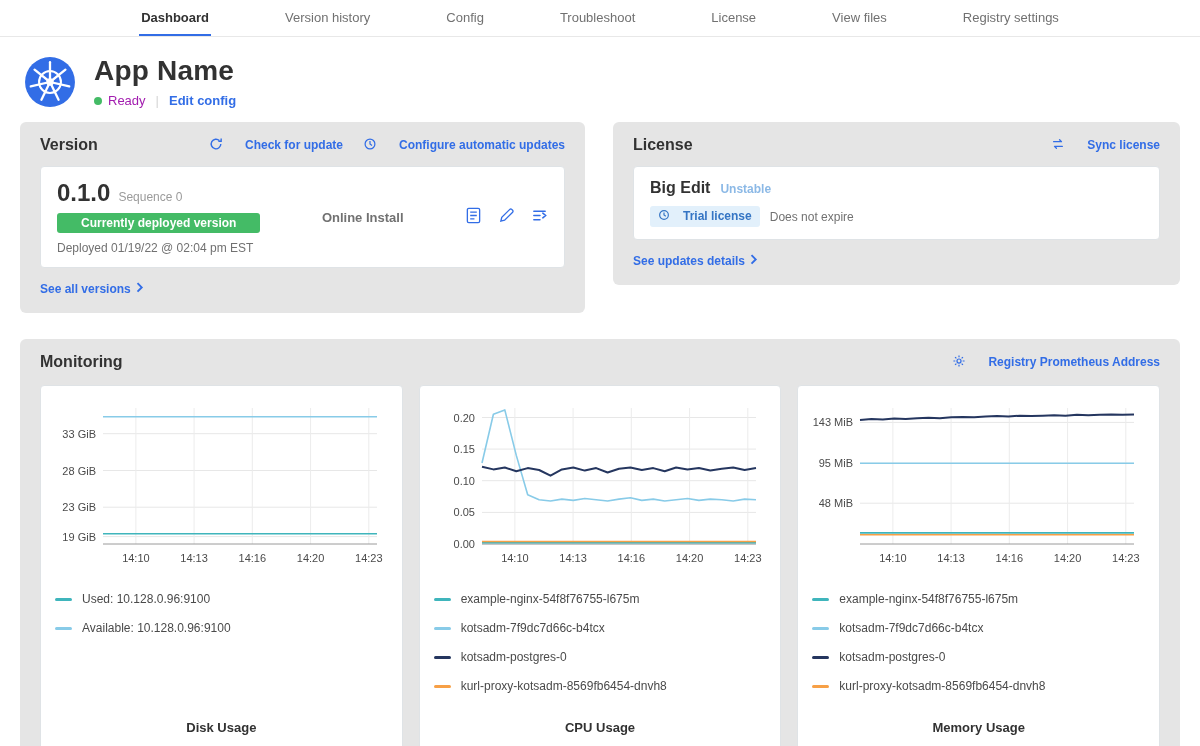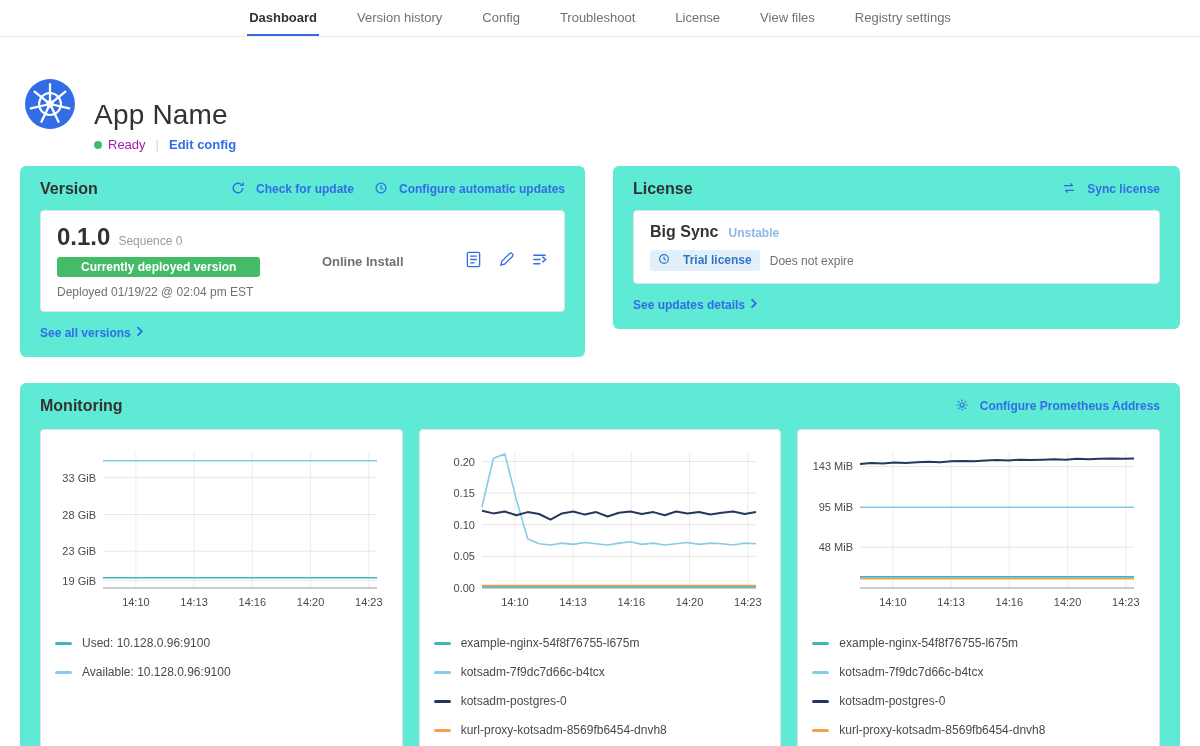--- a/index.html
+++ b/index.html
@@ -2,46 +2,46 @@
 <html><head>
 <meta charset="utf-8">
 <style>
   * { margin:0; padding:0; box-sizing:border-box; }
   html,body { width:1200px; height:746px; overflow:hidden; background:#fff;
     font-family:"Liberation Sans", sans-serif; color:#323232; }
   a { text-decoration:none; cursor:pointer; }
 
   
   .topnav { height:37px; display:flex; justify-content:center; align-items:stretch;
-    gap:36px; border-bottom:1px solid #e8e8e8; background:#fff; }
+    gap:72px; border-bottom:1px solid #e8e8e8; background:#fff; }
   .tab { font-size:13px; color:#717171; display:flex; align-items:center;
     padding:0 2px; border-bottom:2px solid transparent; cursor:pointer; }
   .tab.active { color:#323232; font-weight:700; border-bottom-color:#326de6; }
 
   
   .app-header { display:flex; align-items:center; padding:18px 24px 14px; }
   .logo { width:52px; height:52px; flex:0 0 52px; }
   .app-meta { margin-left:18px; }
-  .app-meta h1 { font-size:28px; font-weight:400; letter-spacing:.2px;margin-top:44px; }
+  .app-meta h1 { font-size:28px; font-weight:700; letter-spacing:.2px; }
   .status-row { display:flex; align-items:center; margin-top:6px; font-size:13px; }
   .dot { width:8px; height:8px; border-radius:50%; background:#44bb66; margin-right:6px; }
   .status-text { color:#a21caf; }
   .sep { color:#d5d5d5; margin:0 10px; }
   .link { color:#326de6; font-weight:600; }
 
   
   .cards-row { display:flex; align-items:flex-start; gap:28px; padding:0 20px; }
-  .gray-card { background:#5eead4; border-radius:6px; padding:14px 20px 16px; }
+  .gray-card { background:#e5e5e5; border-radius:6px; padding:14px 20px 16px; }
   .version-card { flex:0 0 565px; }
   .license-card { flex:1; }
   .card-head { display:flex; justify-content:space-between; align-items:center; }
   .card-head h2 { font-size:16px; font-weight:700; }
   .head-links { display:flex; gap:20px; align-items:center; }
   .head-link { font-size:12px; font-weight:700; color:#326de6; display:flex;
-    align-items:center; gap:11px; }
+    align-items:center; gap:22px; }
   .white-box { background:#fff; border:1px solid #dfe3e6; border-radius:4px;
     padding:12px 16px; margin-top:12px; }
   .version-box { display:flex; justify-content:space-between; align-items:stretch; }
   .v-line1 { display:flex; align-items:baseline; }
   .v-num { font-size:24px; font-weight:700; }
   .v-seq { font-size:12px; color:#9b9b9b; margin-left:8px; }
   .badge-green { display:inline-block; background:#44bb66; color:#fff; font-size:12px;
     font-weight:600; padding:3px 24px; border-radius:3px; margin:6px 0; }
   .v-deployed { font-size:12px; color:#717171; margin-top:2px; }
   .v-mid { align-self:center; font-size:13px; font-weight:600; color:#717171; }
@@ -200,21 +200,21 @@
                 <g fill="none" stroke="#326de6" stroke-width="1.5" stroke-linecap="round">
                   <path d="M3 5.3h9M9.8 3.1l2.2 2.2M13 10.7H4M6.2 12.9L4 10.7"></path>
                 </g>
               </svg>
           </span>
           <span>Sync license</span>
         </a>
       </div>
       <div class="white-box">
         <div class="lic-line1">
-          <span class="lic-name">Big Sync</span>
+          <span class="lic-name">Big Edit</span>
           <span class="lic-channel">Unstable</span>
         </div>
         <div class="lic-line2">
           <span class="badge-trial">
             <span>
               <svg width="12" height="12" viewBox="0 0 16 16">
                   <g fill="none" stroke="#3575c4" stroke-width="1.6">
                     <circle cx="8" cy="8" r="5.8"></circle>
                     <path d="M8 4.6V8l2.4 1.8"></path>
                   </g>
@@ -241,21 +241,21 @@
       <h2>Monitoring</h2>
       <a class="head-link">
         <span>
           <svg width="14" height="14" viewBox="0 0 16 16">
               <g fill="none" stroke="#326de6" stroke-width="1.4">
                 <circle cx="8" cy="8" r="2.3"></circle>
                 <path d="M8 1.6v2.2M8 12.2v2.2M1.6 8h2.2M12.2 8h2.2M3.5 3.5l1.5 1.5M11 11l1.5 1.5M12.5 3.5L11 5M5 11l-1.5 1.5"></path>
               </g>
             </svg>
         </span>
-        <span>Configure Prometheus Address</span>
+        <span>Registry Prometheus Address</span>
       </a>
     </div>
     <div class="charts-row">
       <div class="chart-card">
         <div class="chart-plot"><svg width="330" height="172" viewBox="0 0 330 172">
               <line x1="48" y1="33.7" x2="322" y2="33.7" stroke="#e7e7e7"></line>
               <text x="41" y="37.7" text-anchor="end" font-size="11" fill="#4a4a4a">33 GiB</text>
               <line x1="48" y1="70.5" x2="322" y2="70.5" stroke="#e7e7e7"></line>
               <text x="41" y="74.5" text-anchor="end" font-size="11" fill="#4a4a4a">28 GiB</text>
               <line x1="48" y1="107.2" x2="322" y2="107.2" stroke="#e7e7e7"></line>

